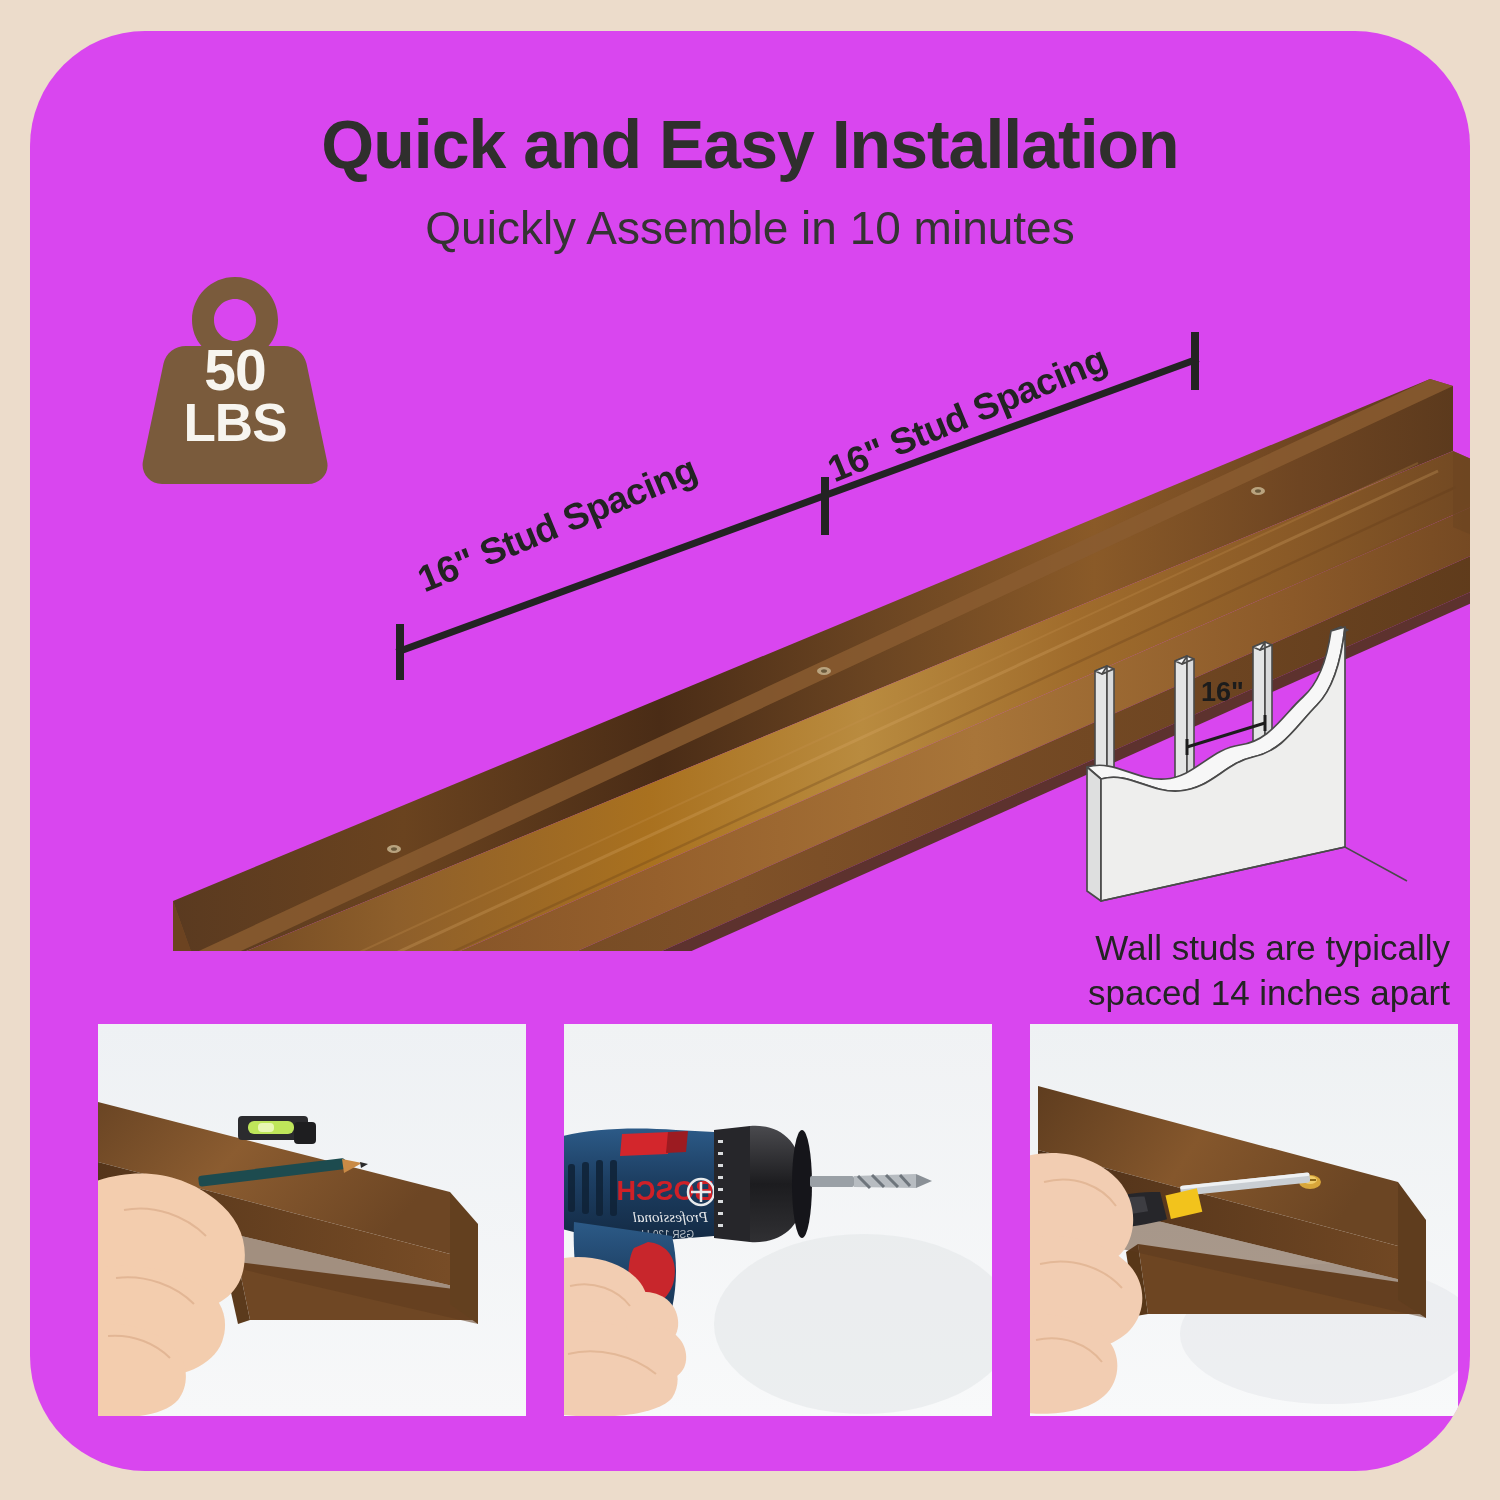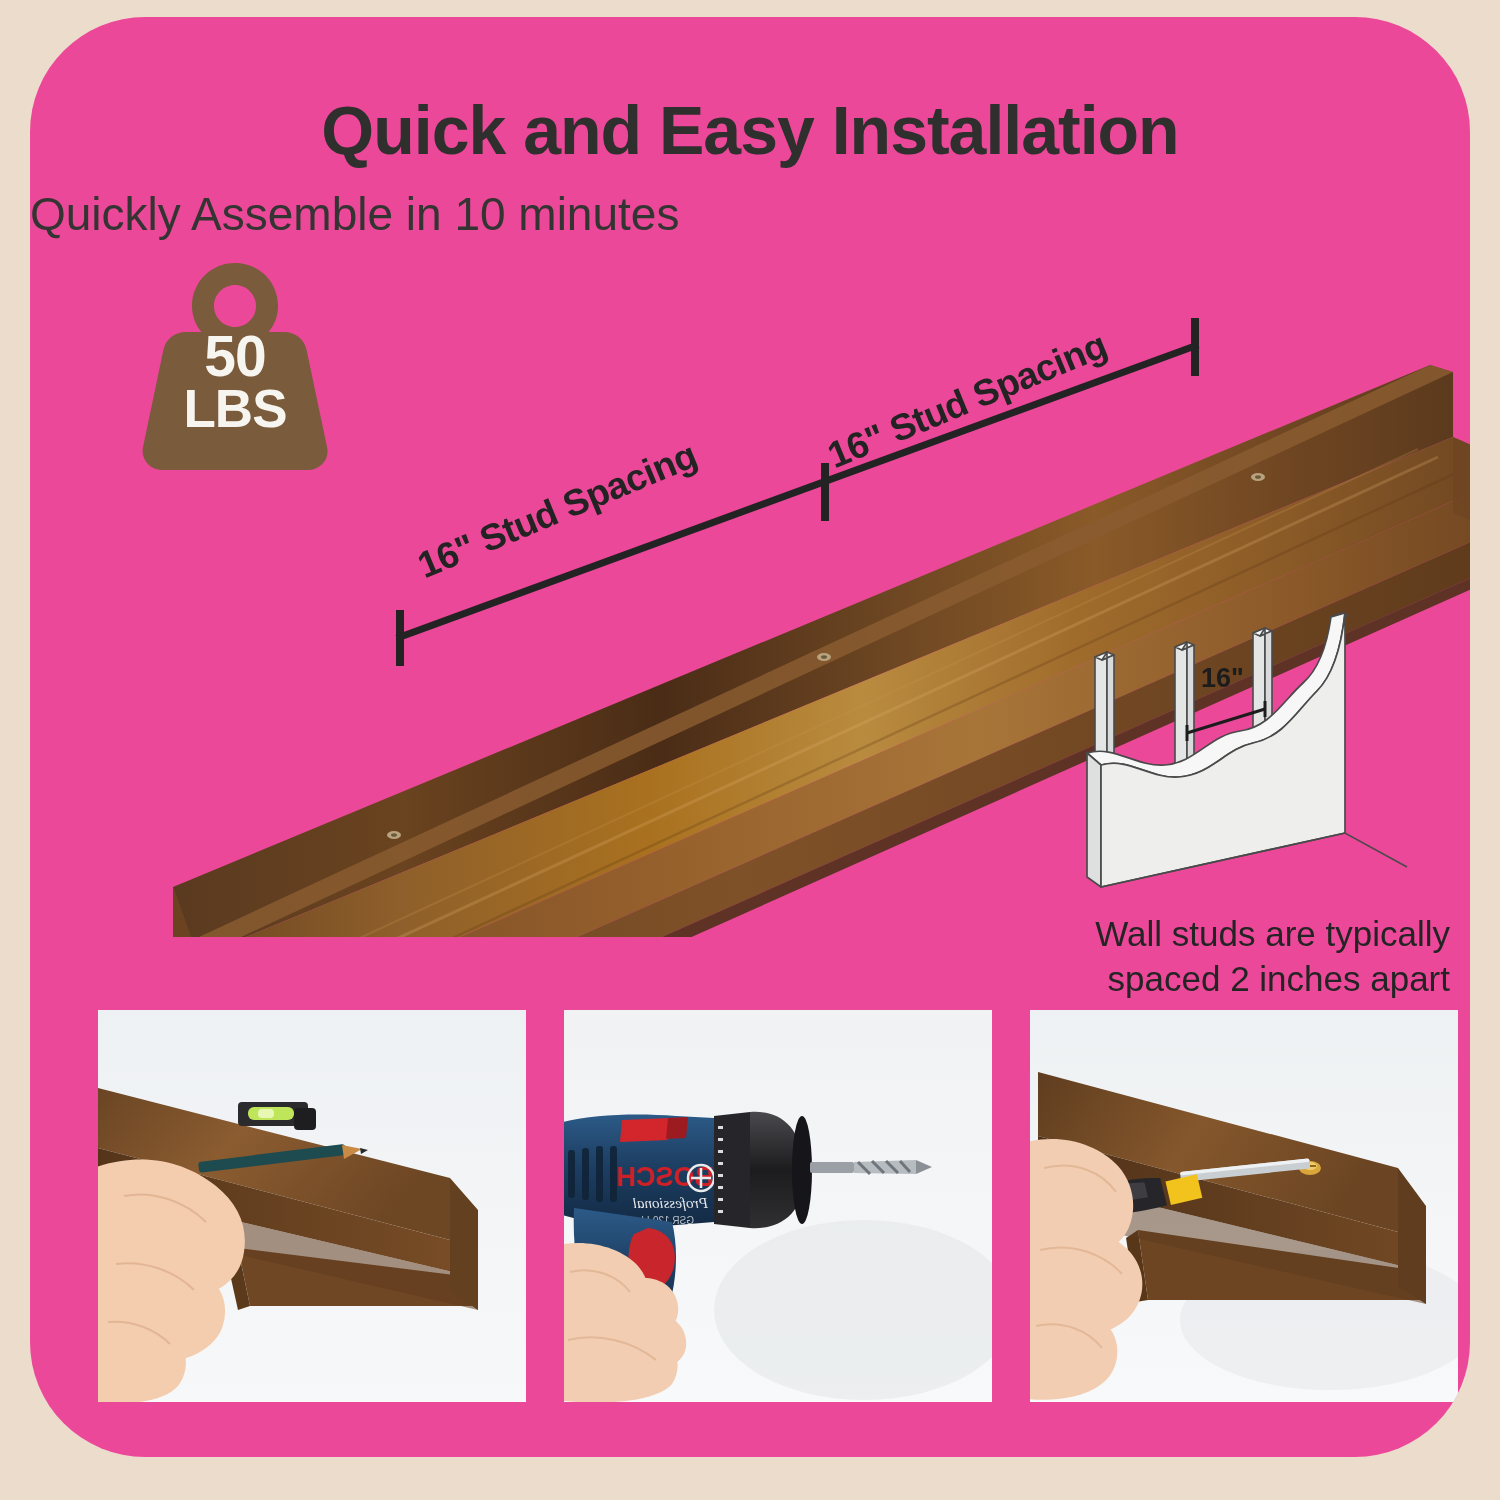--- a/index.html
+++ b/index.html
@@ -5,32 +5,32 @@
   html,body{margin:0;padding:0;}
   body{
     width:1500px;height:1500px;
     background:#ecdccb;
     font-family:"Liberation Sans",sans-serif;
     overflow:hidden;
   }
   .stage{position:relative;width:1500px;height:1500px;}
 
   .card{
-    position:absolute;left:30px;top:17px;width:1440px;height:1440px;
-    background:#ec4899;border-radius:115px;overflow:hidden;
+    position:absolute;left:30px;top:31px;width:1440px;height:1440px;
+    background:#d946ef;border-radius:115px;overflow:hidden;
   }
 
   
   .title{
     position:absolute;left:0;top:74px;width:1440px;text-align:center;
     font-size:68px;font-weight:bold;color:#2f2f2d;letter-spacing:-1px;
     font-family:"Liberation Sans",sans-serif;
   }
   .subtitle{
-    position:absolute;left:0;top:170px;width:1440px;
+    position:absolute;left:0;top:170px;width:1440px;text-align:center;
     font-size:46px;font-weight:normal;color:#343432;letter-spacing:0px;
   }
 
   
   .badge{position:absolute;left:110px;top:240px;width:190px;height:215px;}
   .badge svg{display:block;width:190px;height:215px;}
   .badge-text{
     position:absolute;left:0;top:72px;width:190px;text-align:center;
     color:#f7f5ef;font-weight:bold;line-height:0.96;
     pointer-events:none;
@@ -230,21 +230,21 @@
         <path d="M66 282 L310 228 L372 262" stroke="#4a4a4a" stroke-width="1.6" fill="none"></path>
 
         <line x1="152" y1="128" x2="230" y2="104" stroke="#1c1c1c" stroke-width="3"></line>
         <line x1="152" y1="120" x2="152" y2="136" stroke="#1c1c1c" stroke-width="3"></line>
         <line x1="230" y1="96" x2="230" y2="112" stroke="#1c1c1c" stroke-width="3"></line>
         <text x="166" y="82" font-family="Liberation Sans, sans-serif" font-size="27" font-weight="bold" fill="#1c1c1c">16"</text>
       </svg>
     </div>
     <div class="studs-caption">
       <span>Wall studs are typically</span><br>
-      <span>spaced 2 inches apart</span>
+      <span>spaced 14 inches apart</span>
     </div>
 
     <div class="photos">
 
       <div class="photo">
         <svg viewBox="0 0 428 392">
           <defs>
             <linearGradient id="w1" x1="0" y1="0" x2="0" y2="1">
               <stop offset="0" stop-color="#eef1f4"></stop>
                 <stop offset="1" stop-color="#f7f8f9"></stop>

